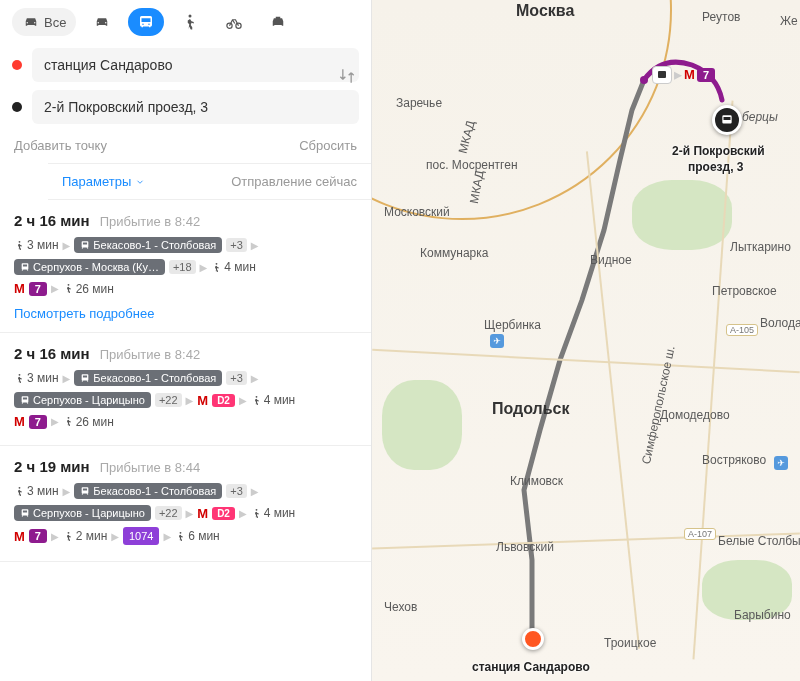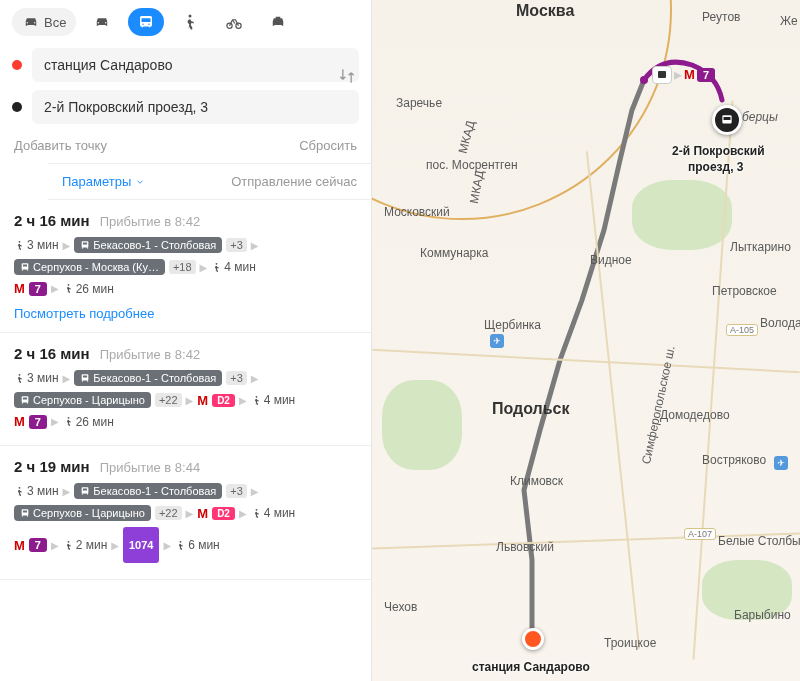--- a/index.html
+++ b/index.html
@@ -37,21 +37,21 @@
 .route-arrive { font-size: 13px; color: #aaa; }
 .seg-line { display: flex; align-items: center; flex-wrap: wrap; gap: 4px; font-size: 12px; color: #555; margin-bottom: 6px; }
 .seg-walk { display: flex; align-items: center; gap: 2px; }
 .seg-walk svg { width: 11px; height: 11px; }
 .chip { background: #6b6f76; color: #fff; border-radius: 4px; padding: 2px 6px; font-size: 11px; display: inline-flex; align-items: center; gap: 3px; }
 .chip svg { width: 10px; height: 10px; }
 .chip-plus { background: #e8e8e8; color: #666; border-radius: 3px; padding: 1px 4px; font-size: 11px; }
 .metro-badge { background: #8e1b8e; color: #fff; border-radius: 3px; padding: 1px 6px; font-size: 11px; font-weight: 700; display: inline-flex; align-items: center; }
 .metro-m { color: #d10000; font-weight: 900; font-size: 13px; }
 .mcd-badge { background: #ff3575; color: #fff; border-radius: 3px; padding: 1px 5px; font-size: 10px; font-weight: 700; }
-.bus-badge { background: #8e3fd8; color: #fff; border-radius: 3px; padding: 12px 6px; font-size: 11px; font-weight: 700; }
+.bus-badge { background: #8e3fd8; color: #fff; border-radius: 3px; padding: 3px 6px; font-size: 11px; font-weight: 400; }
 .arrow { color: #ccc; font-size: 10px; }
 .details-link { color: #1a8cff; font-size: 13px; cursor: pointer; margin-top: 4px; display: inline-block; }
 
 
 .map-bg { position: absolute; inset: 0; background: linear-gradient(180deg, #f6f2ea 0%, #f9f5ee 100%); }
 .city-label { position: absolute; font-size: 12px; color: #5a5a5a; white-space: nowrap; }
 .big-label { font-size: 16px; font-weight: 600; color: #333; }
 .marker-start { position: absolute; width: 22px; height: 22px; background: #ff5722; border: 3px solid #fff; border-radius: 50%; box-shadow: 0 1px 4px rgba(0,0,0,.4); }
 .marker-end { position: absolute; width: 30px; height: 30px; background: #222; border: 3px solid #fff; border-radius: 50%; box-shadow: 0 1px 4px rgba(0,0,0,.4); display:flex; align-items:center; justify-content:center; }
 .marker-end svg { width: 14px; height: 14px; color: #fff; }

